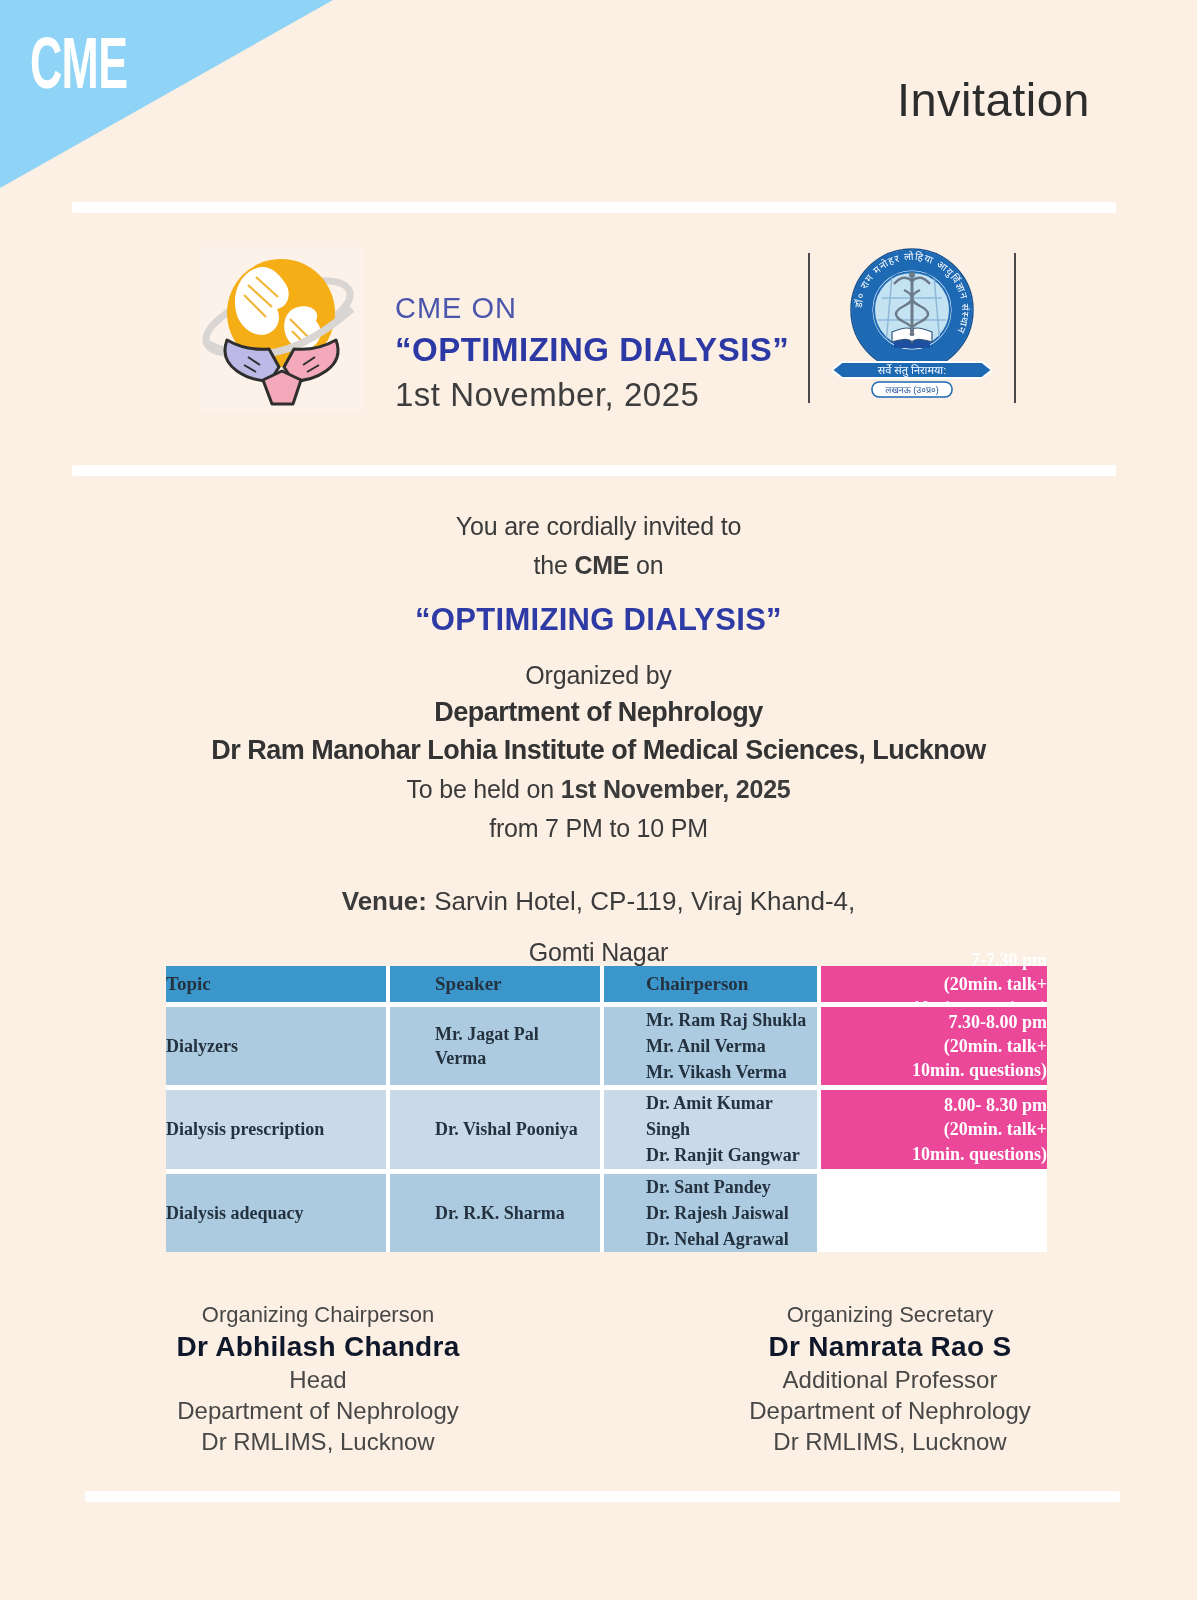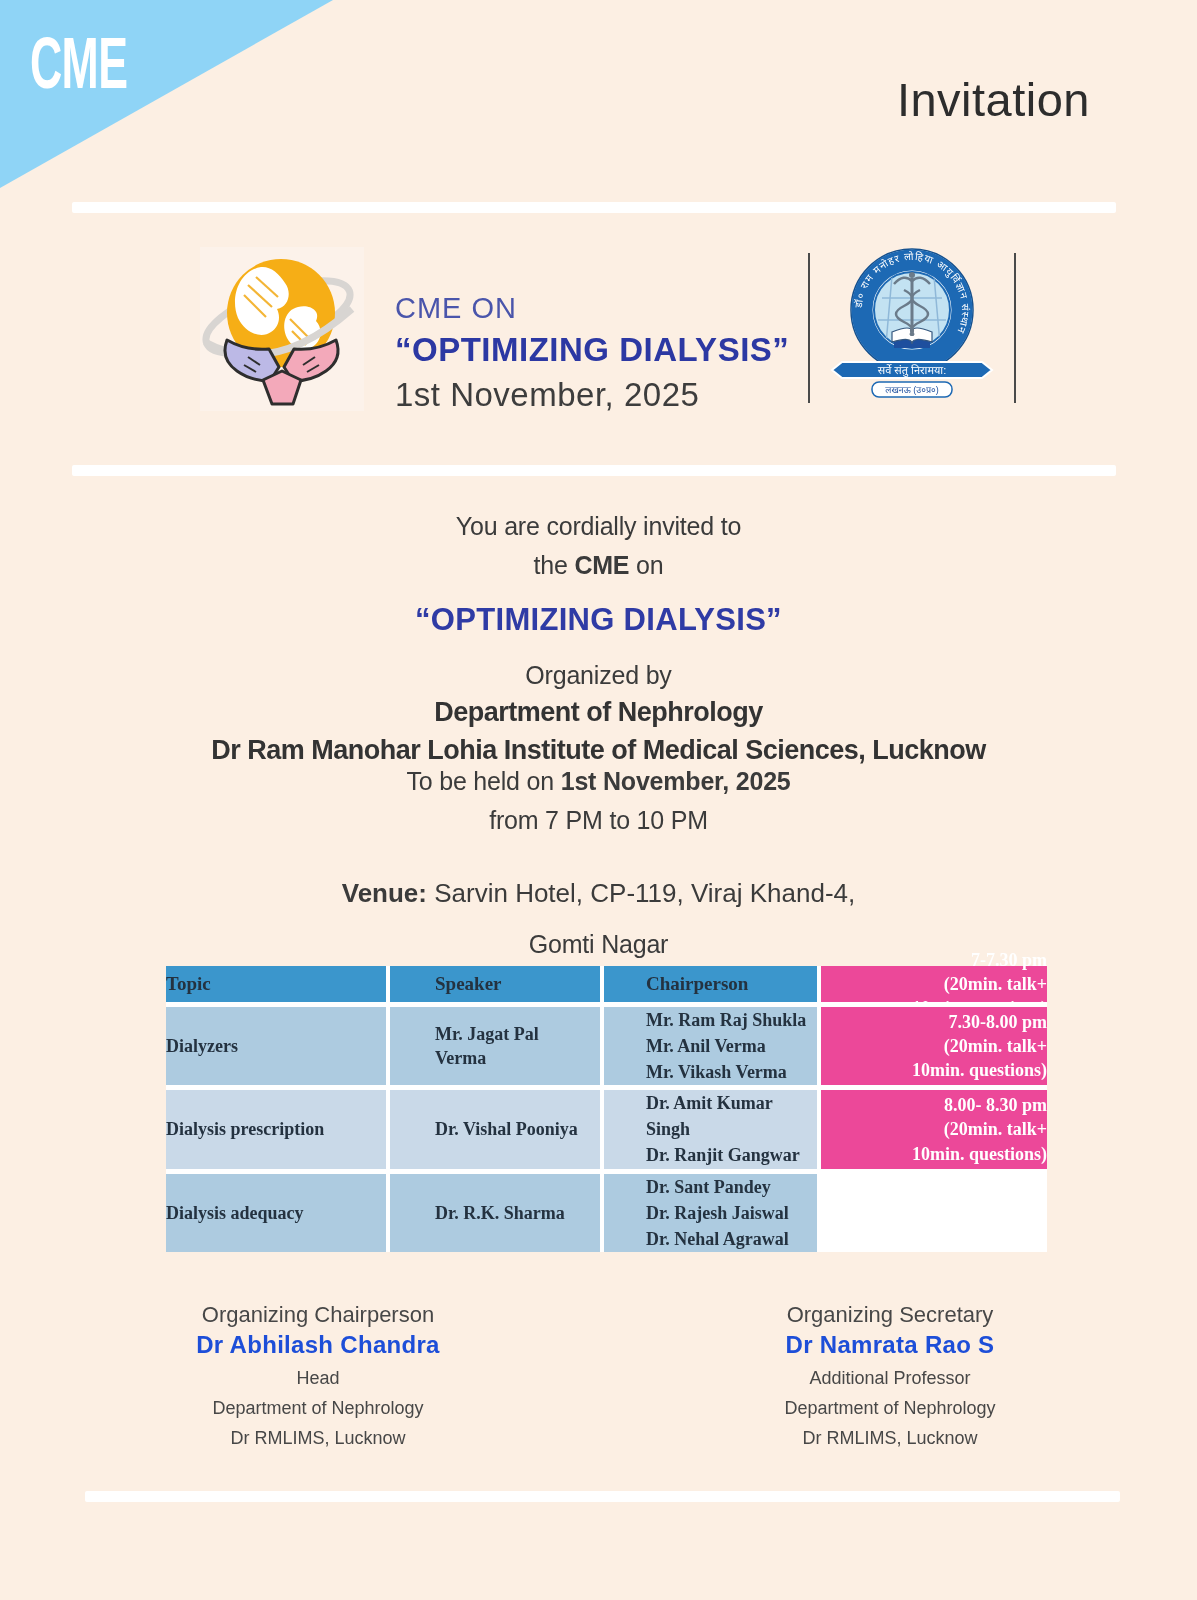--- a/index.html
+++ b/index.html
@@ -30,21 +30,21 @@
   .vline-right{right:0;}
   .seal-svg{position:absolute;left:6px;top:0;}
 
   
   .invite{position:absolute;left:0;right:0;top:512px;text-align:center;color:#3b3b3b;}
   .invite .l{font-size:25px;letter-spacing:-.2px;}
   .invite .gap10{margin-top:10px;}
   .etitle{font-size:31px;font-weight:bold;color:#2f3ba5;margin-top:22px;letter-spacing:.3px;}
   .invite .org{margin-top:23px;}
   .invite .lb{font-size:27px;font-weight:bold;letter-spacing:-.5px;color:#333333;margin-top:7px;}
-  .invite .held{margin-top:1px;}
+  .invite .held{margin-top:9px;}
   .invite .from{margin-top:10px;}
   .invite .venue{font-size:26px;margin-top:43px;}
   .invite .venue2{margin-top:21px;}
 
   
   .sched{position:absolute;left:166px;top:966px;width:881px;display:grid;
      grid-template-columns:220px 210px 213px 226px;grid-template-rows:36px;
      grid-auto-rows:minmax(70px,auto);gap:5px 4px;background:#ffffff;
      font-family:"Liberation Serif",serif;font-weight:bold;color:#243240;}
   .cell{display:flex;flex-direction:column;justify-content:center;font-size:18px;line-height:1.35;}
@@ -57,22 +57,22 @@
   .hcell.c0{padding-left:46px;}
   .c1{padding-right:8px;}
   .c2{padding-left:45px;padding-right:8px;}
   .c3{padding-left:42px;padding-right:6px;white-space:pre-line;line-height:1.45;}
 
   
   .sig{position:absolute;top:1302px;width:400px;text-align:center;color:#474747;}
   .sig-left{left:118px;}
   .sig-right{left:690px;}
   .sig .role{font-size:22px;}
-  .sig .name{font-size:24px;font-weight:bold;color:#1d4ed8;margin-top:3px;letter-spacing:.3px;}
-  .sig .line{font-size:18px;margin-top:9px;}
+  .sig .name{font-size:28px;font-weight:bold;color:#0f172a;margin-top:3px;letter-spacing:.3px;}
+  .sig .line{font-size:24px;margin-top:3px;}
 </style>
 </head>
 <body>
 
 <div class="page">
 
   <div class="corner-triangle"></div>
   <div class="corner-label">CME</div>
   <div class="page-title">Invitation</div>
 

